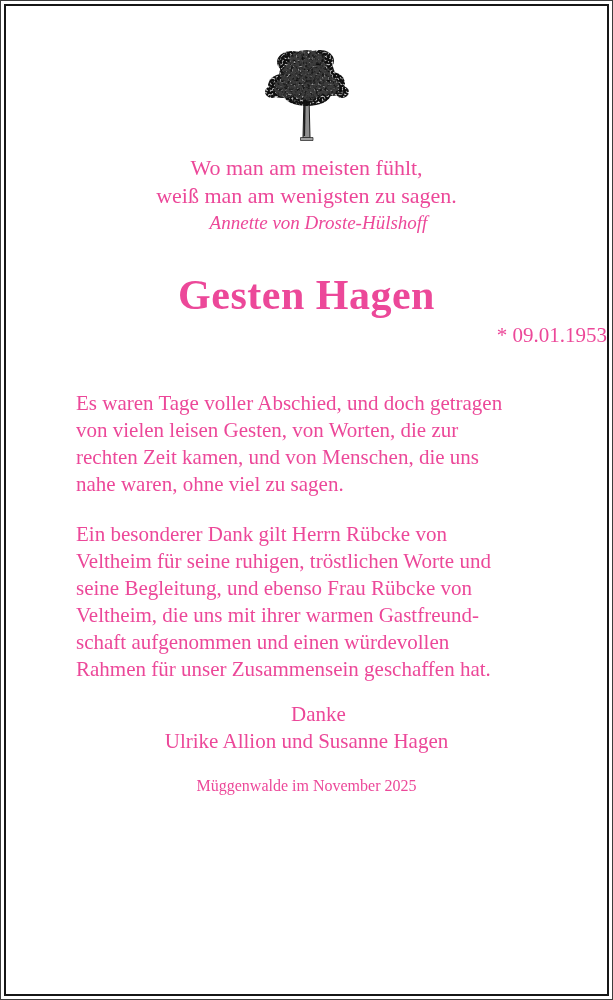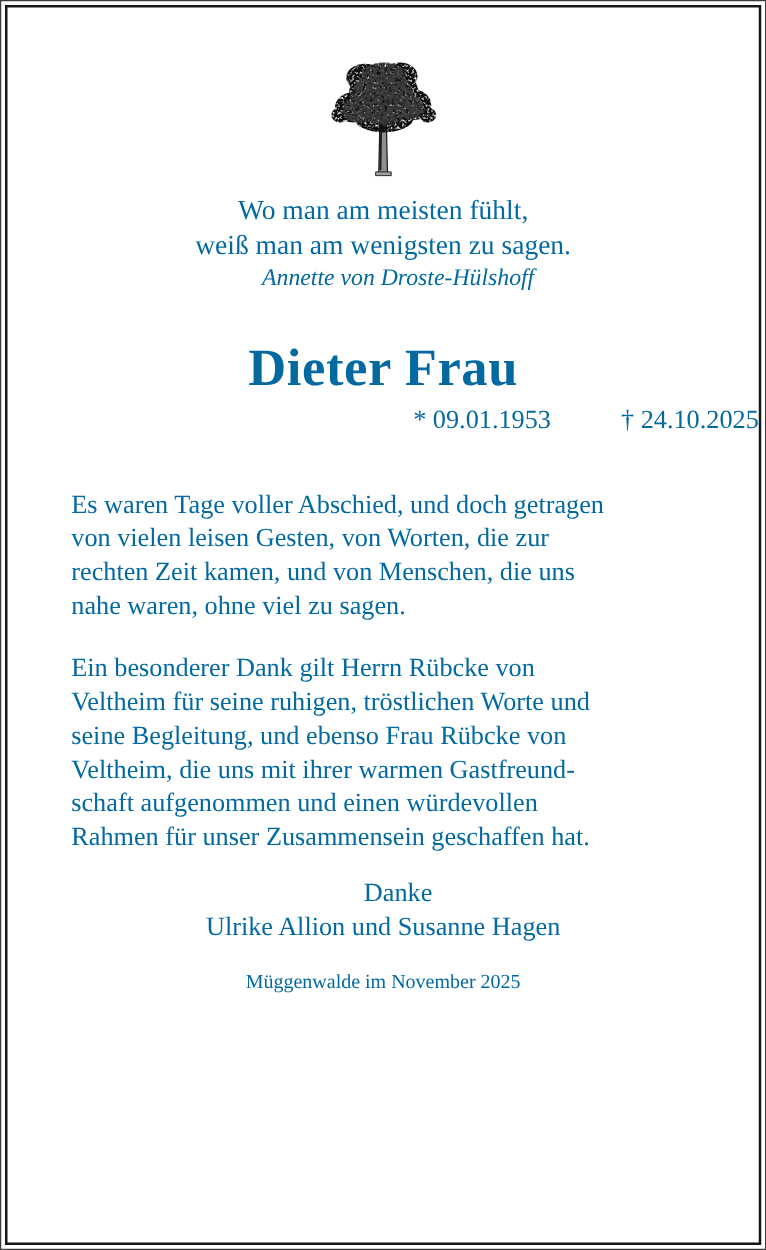--- a/index.html
+++ b/index.html
@@ -11,21 +11,21 @@
     height: 1000px;
     background: #ffffff;
     border: 1px solid #3c3c3c;   
     padding: 3px;                 
   }
   .inner-frame {
     box-sizing: border-box;
     height: 100%;
     border: 2px solid #161616;   
     font-family: "Liberation Serif", "DejaVu Serif", serif;
-    color: #0369a1;
+    color: #ec4899;
     text-align: center;
     overflow: hidden;
   }
 
   .tree { margin-top: 40px; height: 96px; }
   .tree svg { height: 96px; }
 
   .quote {
     margin-top: 12px;
     font-size: 22px;
@@ -53,21 +53,21 @@
     display: flex;
     justify-content: flex-end;
     gap: 56px;
   }
 
   .para {
     white-space: pre-line;
     text-align: left;
     font-size: 21px;
     line-height: 27px;
-    padding-left: 51px;
+    padding-left: 70px;
     padding-right: 20px;
   }
   .p1 { margin-top: 42px; }
   .p2 { margin-top: 20px; }
   .p3 { margin-top: 23px; }
 
   .thanks   { margin-top: 18px; font-size: 21px; line-height: 27px; margin-left: 24px; }
   .mourners { font-size: 21px; line-height: 27px; }
   .placedate{ margin-top: 18px; font-size: 16px; line-height: 26px; }
 </style>
@@ -115,25 +115,24 @@
           <ellipse cx="66" cy="40" rx="11" ry="10"></ellipse>
           <ellipse cx="45" cy="14" rx="18" ry="10"></ellipse>
         </g>
       </svg>
     </div>
 
     <div class="quote">Wo man am meisten fühlt,
 weiß man am wenigsten zu sagen.</div>
     <div class="attribution">Annette von Droste-Hülshoff</div>
 
-    <h1 class="name">Dieter Frau</h1>
+    <h1 class="name">Gesten Hagen</h1>
 
     <div class="dates">
       <span>* 09.01.1953</span>
-      <span>† 24.10.2025</span>
     </div>
 
     <div class="para p1">Es waren Tage voller Abschied, und doch getragen
 von vielen leisen Gesten, von Worten, die zur
 rechten Zeit kamen, und von Menschen, die uns
 nahe waren, ohne viel zu sagen.</div>
     <div class="para p3">Ein besonderer Dank gilt Herrn Rübcke von
 Veltheim für seine ruhigen, tröstlichen Worte und
 seine Begleitung, und ebenso Frau Rübcke von
 Veltheim, die uns mit ihrer warmen Gastfreund-

